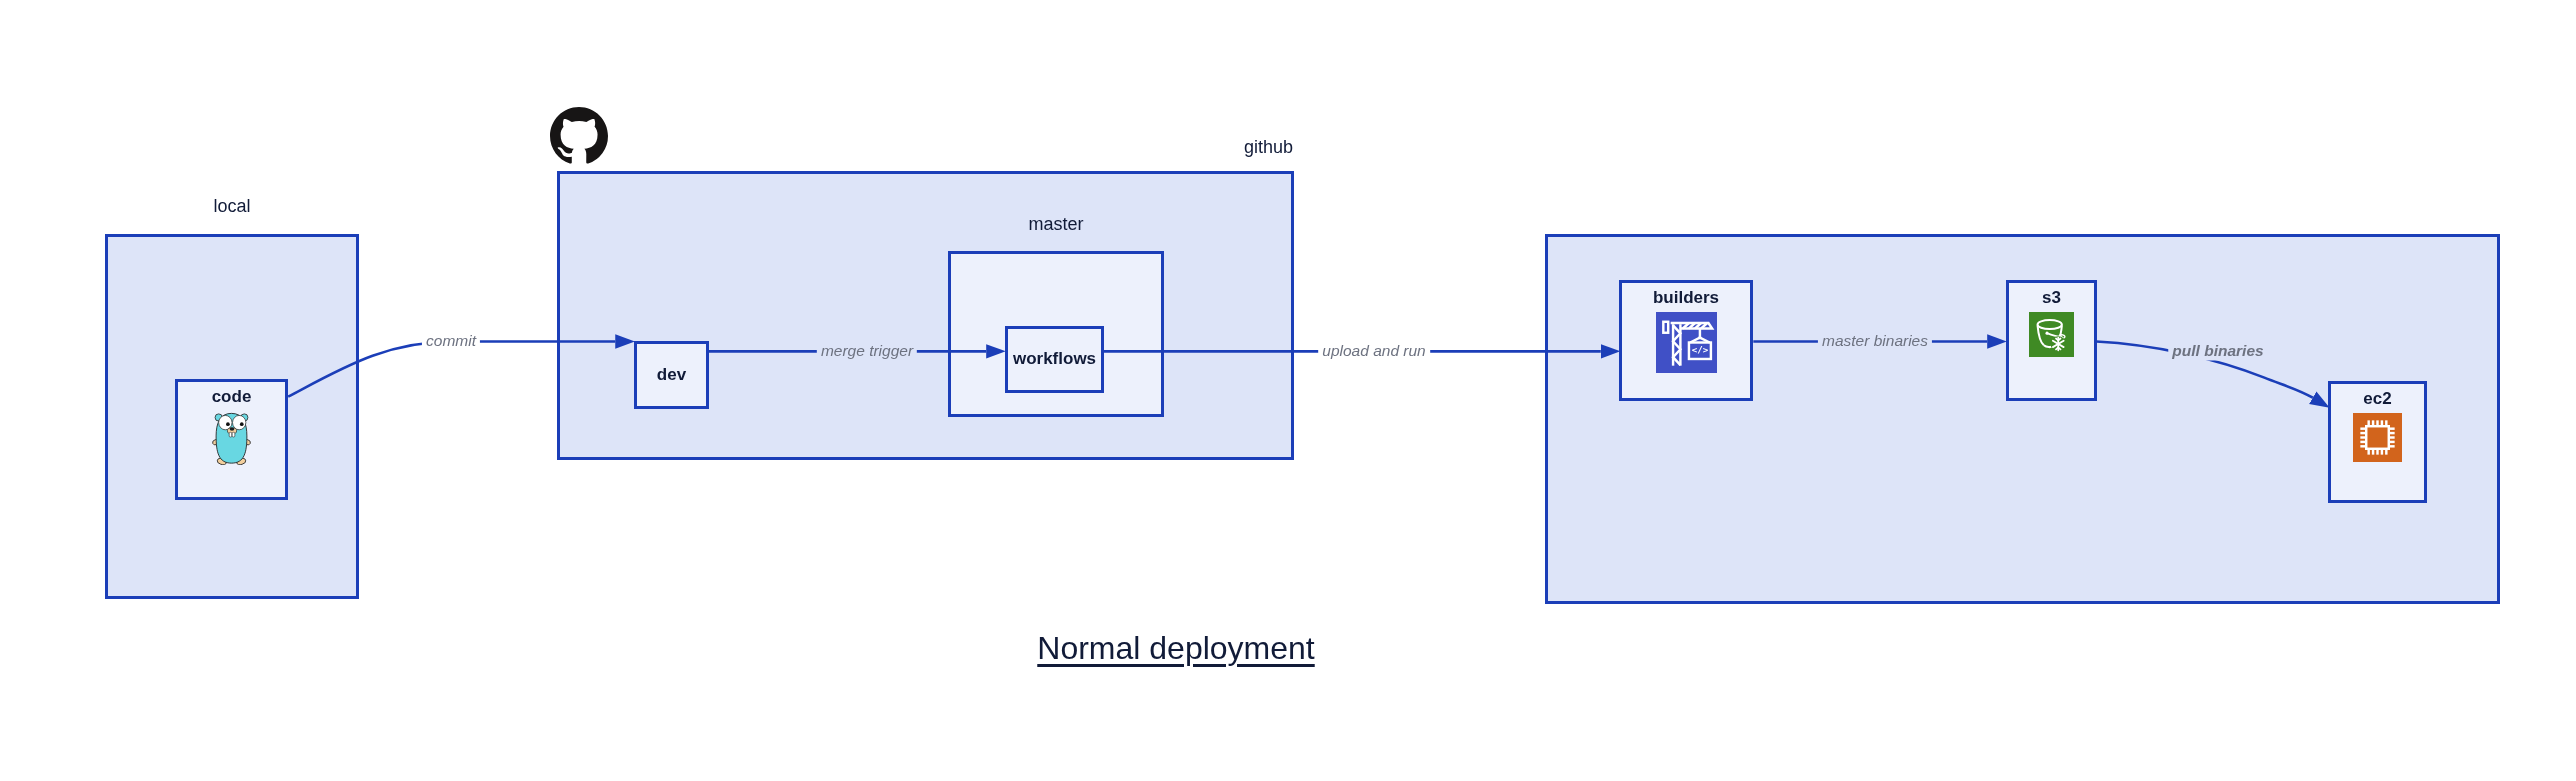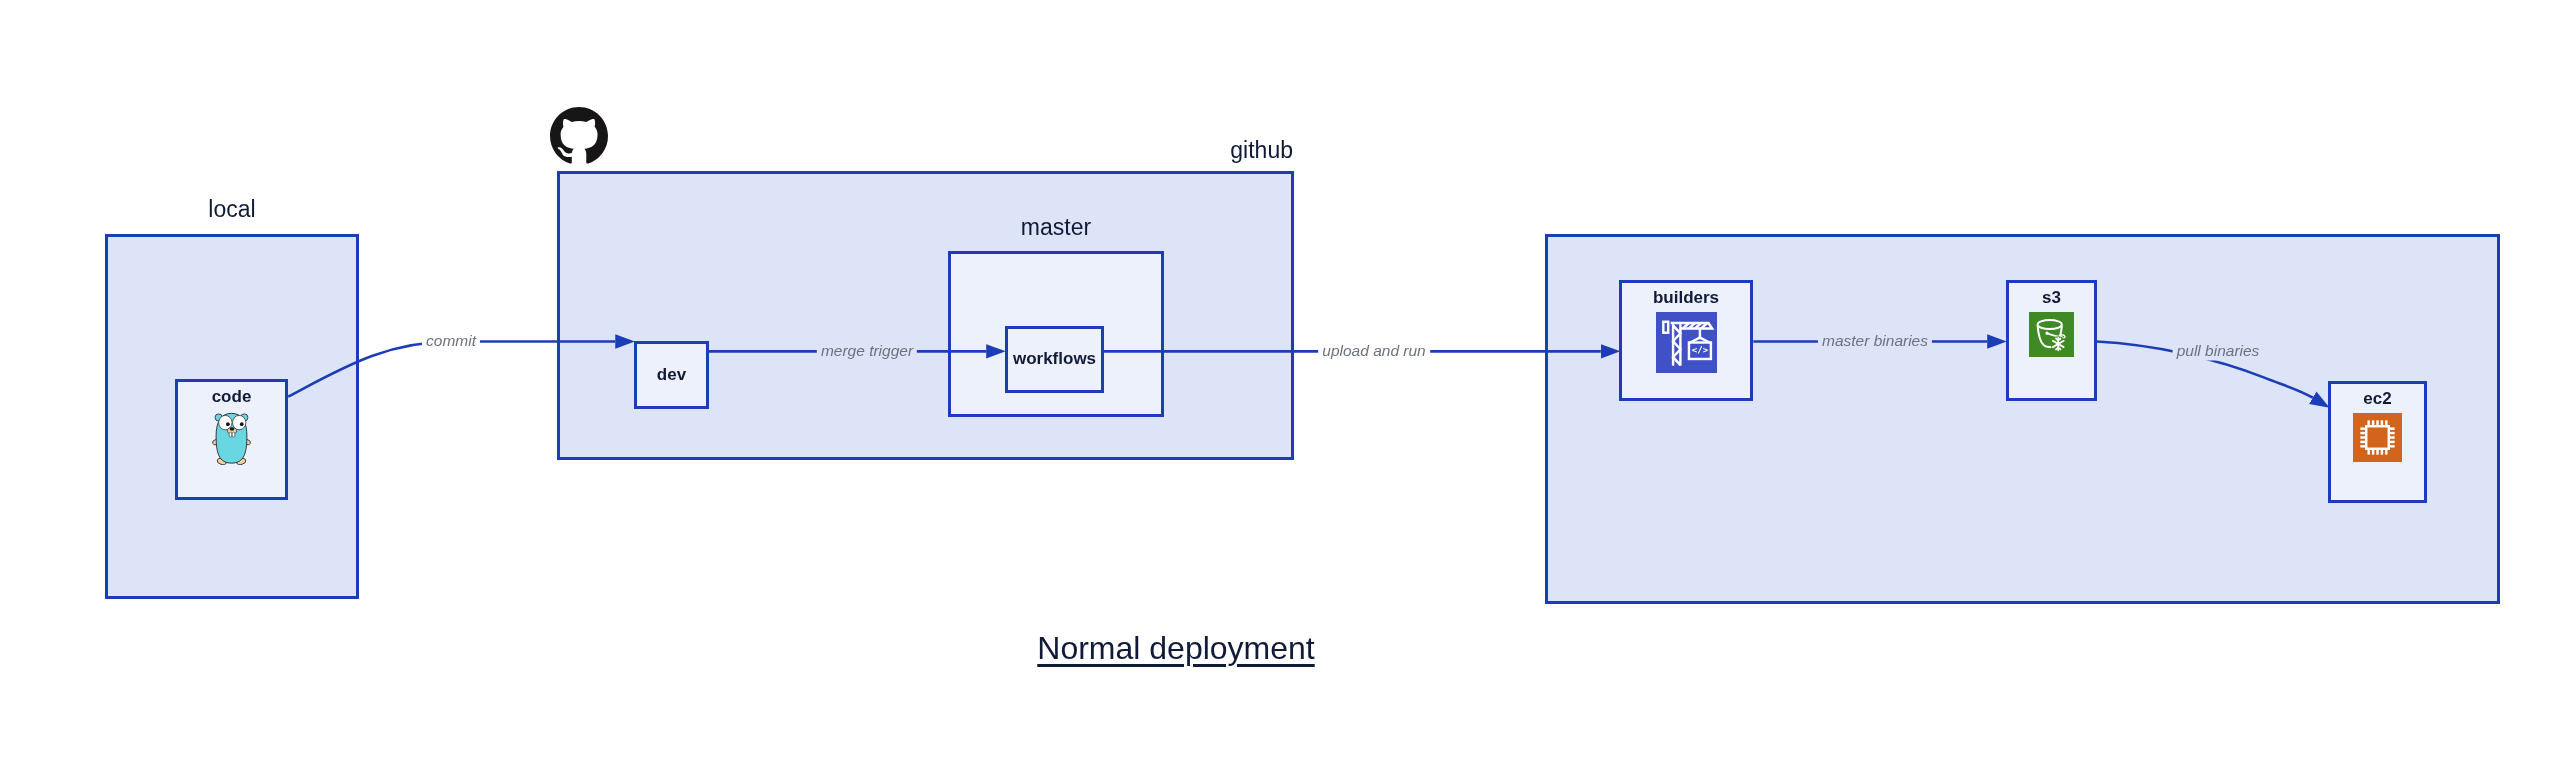--- a/index.html
+++ b/index.html
@@ -38,21 +38,21 @@
     display:flex;flex-direction:column;align-items:center;
   }
   .node.center{ justify-content:center; }
   .node-label{
     font-weight:bold;font-size:17px;color:var(--ink);
     padding-top:6.2px;line-height:1.1;
   }
   .node.center .node-label{ padding-top:0; }
   .group-label{
     position:absolute;
-    font-size:23px;color:var(--ink);
+    font-size:18px;color:var(--ink);
     line-height:1.1;
   }
   .t-center{ text-align:center; }
   .t-right{ text-align:right; }
   .edges{ position:absolute;left:0;top:0;width:2604px;height:781px; }
   .edges path{ stroke:var(--stroke); stroke-width:5; fill:none; }
   .edge-label{
     position:absolute;
     transform:translate(-50%,-50%);
     font-size:15.5px;font-style:italic;color:var(--edge-label);
@@ -206,18 +206,18 @@
         <line x1="74" y1="59" x2="85" y2="59"></line>
         <line x1="74" y1="68" x2="85" y2="68"></line>
       </g>
     </svg>
   </div>
 
   <span class="edge-label bg-white" style="left:451px;top:341px;">commit</span>
   <span class="edge-label bg-group" style="left:867px;top:351px;">merge trigger</span>
   <span class="edge-label bg-white" style="left:1374px;top:351px;">upload and run</span>
   <span class="edge-label bg-group" style="left:1875px;top:341px;">master binaries</span>
-  <span class="edge-label bg-group" style="left:2218px;top:351px;">pull binaries</span>
+  <span class="edge-label bg-group" style="left:2218px;top:351px;font-weight:bold;">pull binaries</span>
 
   <div class="diagram-title">Normal deployment</div>
 
 </div>
 
 
 </body></html>

